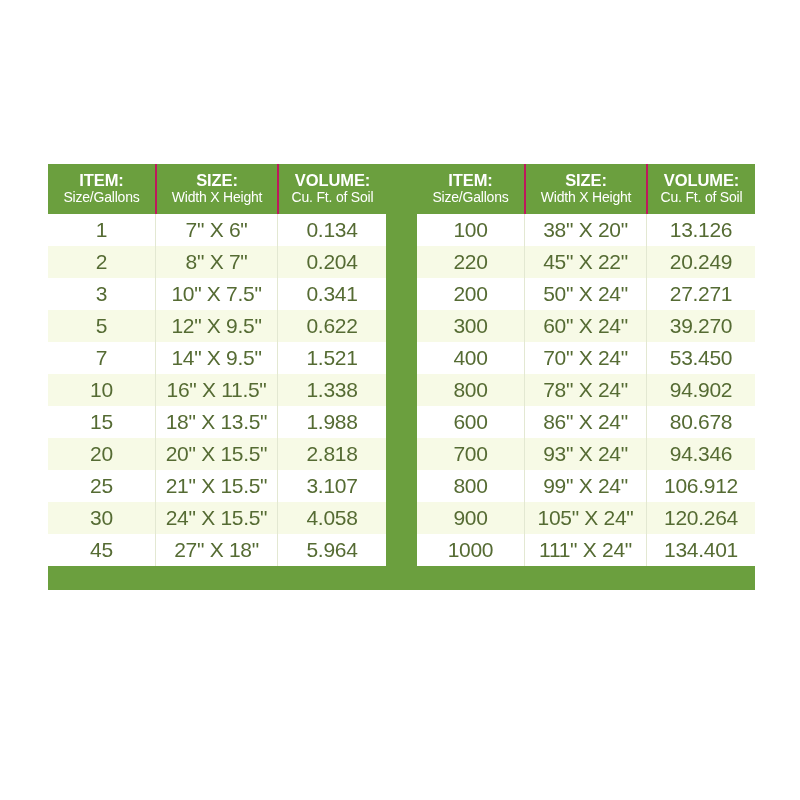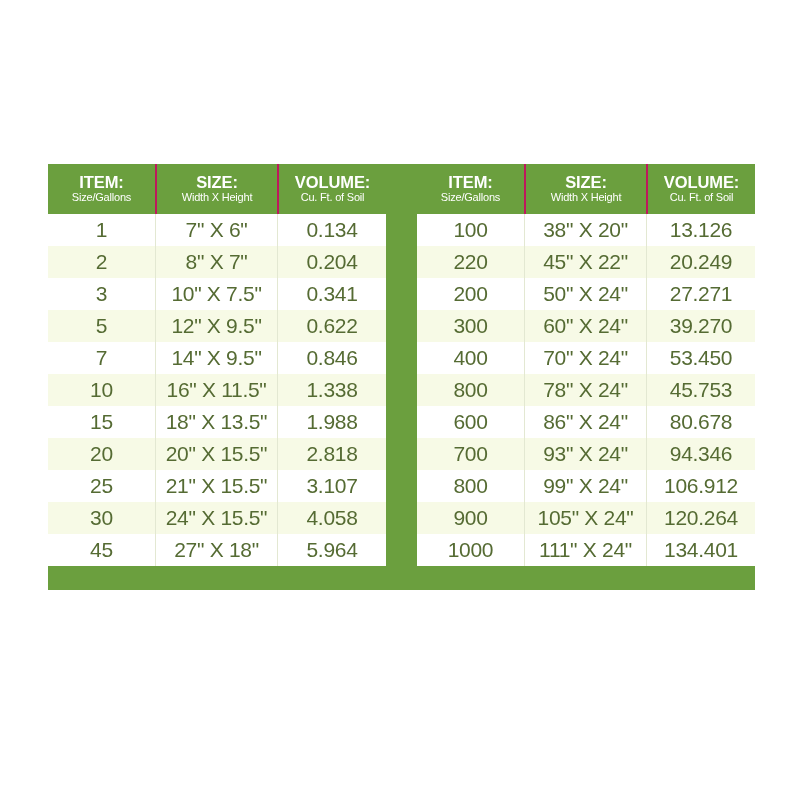--- a/index.html
+++ b/index.html
@@ -64,21 +64,21 @@
 
   .th-line1 {
     font-weight: bold;
     font-size: 16.5px;
     letter-spacing: -0.1px;
     line-height: 1.05;
     white-space: nowrap;
   }
   .th-line2 {
     font-weight: normal;
-    font-size: 11px;
+    font-size: 14px;
     letter-spacing: -0.2px;
     line-height: 1.15;
     white-space: nowrap;
   }
 
   
   .tbody {
     display: flex;
     flex-direction: column;
     background: #ffffff;
@@ -157,21 +157,21 @@
             <div class="td col-volume">0.341</div>
           </div>
           <div class="trow even">
             <div class="td col-item">5</div>
             <div class="td col-size">12" X 9.5"</div>
             <div class="td col-volume">0.622</div>
           </div>
           <div class="trow odd">
             <div class="td col-item">7</div>
             <div class="td col-size">14" X 9.5"</div>
-            <div class="td col-volume">0.846</div>
+            <div class="td col-volume">1.521</div>
           </div>
           <div class="trow even">
             <div class="td col-item">10</div>
             <div class="td col-size">16" X 11.5"</div>
             <div class="td col-volume">1.338</div>
           </div>
           <div class="trow odd">
             <div class="td col-item">15</div>
             <div class="td col-size">18" X 13.5"</div>
             <div class="td col-volume">1.988</div>
@@ -238,21 +238,21 @@
             <div class="td col-volume">39.270</div>
           </div>
           <div class="trow odd">
             <div class="td col-item">400</div>
             <div class="td col-size">70" X 24"</div>
             <div class="td col-volume">53.450</div>
           </div>
           <div class="trow even">
             <div class="td col-item">800</div>
             <div class="td col-size">78" X 24"</div>
-            <div class="td col-volume">45.753</div>
+            <div class="td col-volume">94.902</div>
           </div>
           <div class="trow odd">
             <div class="td col-item">600</div>
             <div class="td col-size">86" X 24"</div>
             <div class="td col-volume">80.678</div>
           </div>
           <div class="trow even">
             <div class="td col-item">700</div>
             <div class="td col-size">93" X 24"</div>
             <div class="td col-volume">94.346</div>

